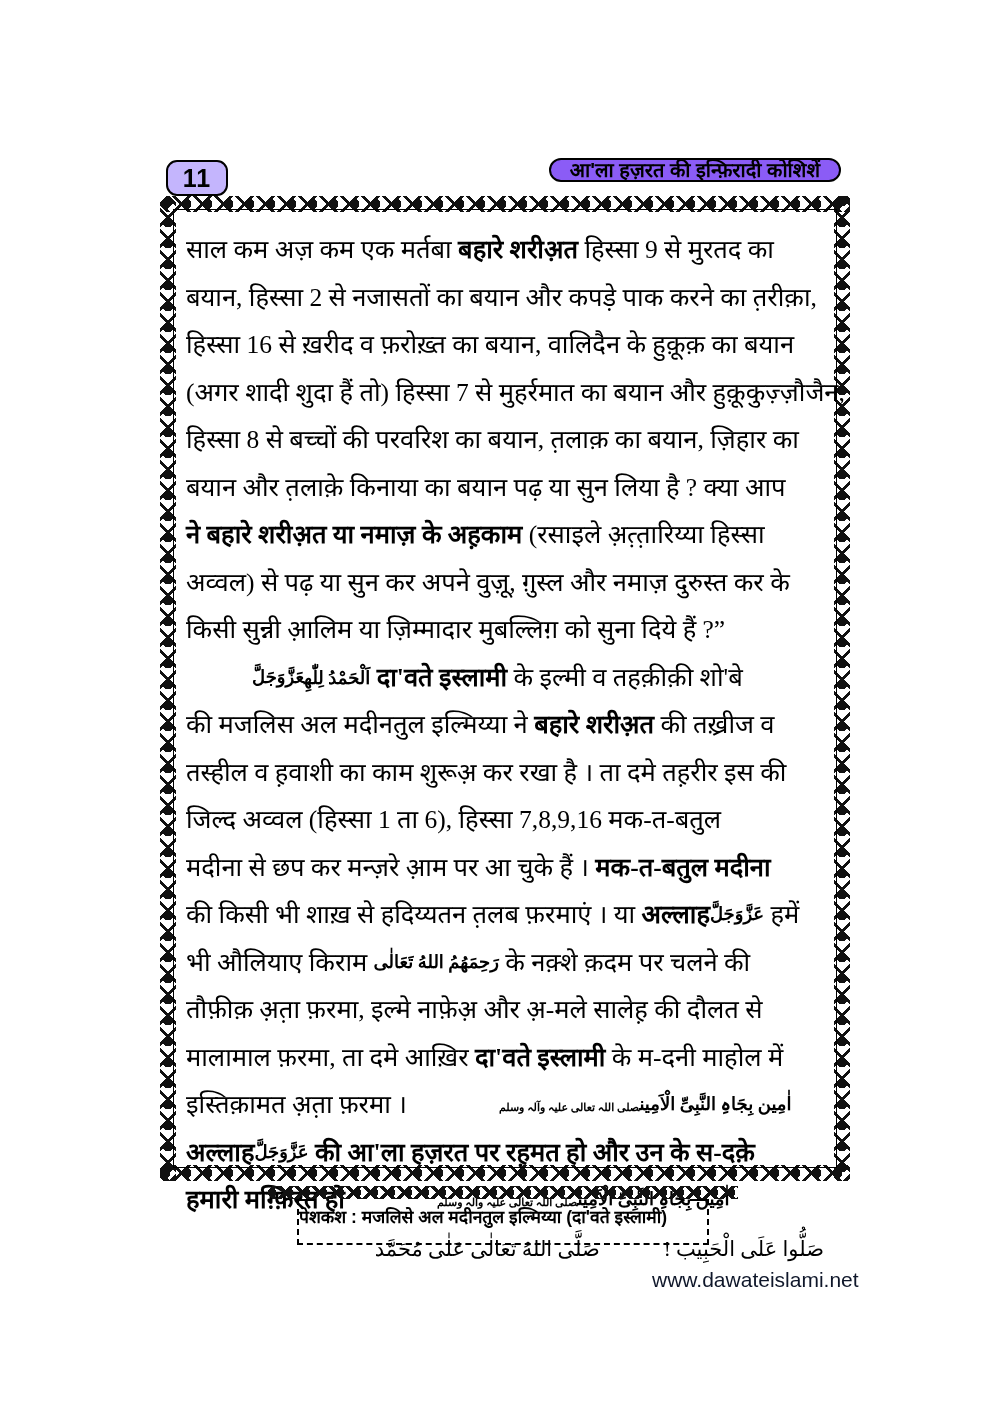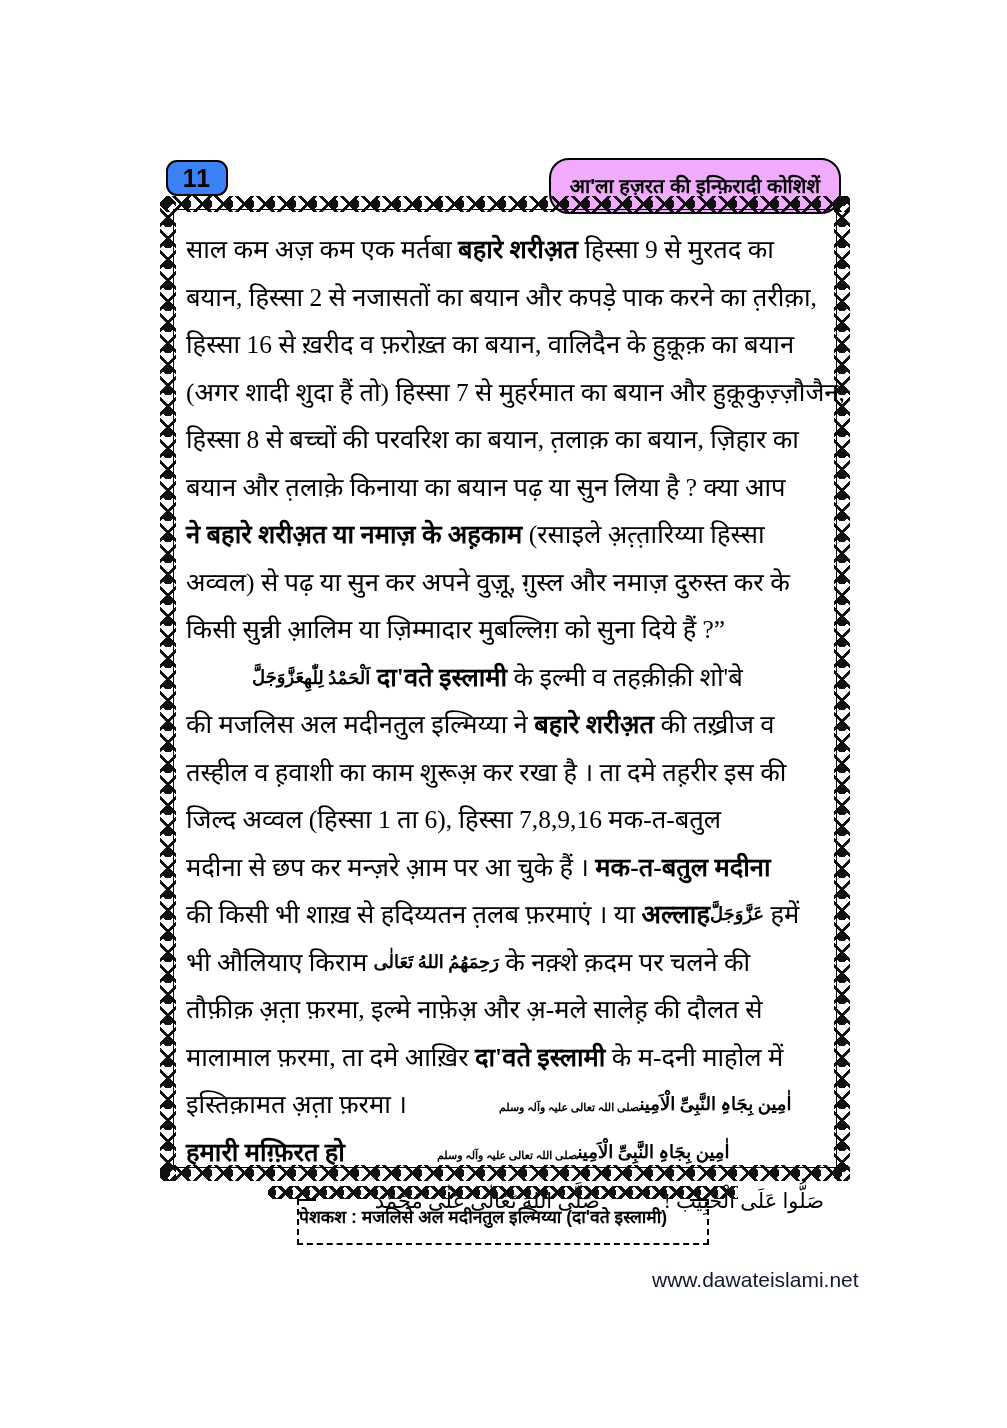--- a/index.html
+++ b/index.html
@@ -40,35 +40,35 @@
     border: 2.5px solid #000;
     border-radius: 11px;
     box-sizing: border-box;
     display: flex;
     align-items: center;
     justify-content: center;
     font-size: 25px;
     font-weight: bold;
     font-family: "Liberation Sans", sans-serif;
     letter-spacing: 1px;
-    background: #3b82f6;
+    background: #c4b5fd;
   }
   .header-title-pill {
     position: absolute;
     right: 0;
     top: 0px;
-    height: 56px;
+    height: 24px;
     padding: 0 19px;
     border: 2.5px solid #000;
     border-radius: 20px;
     box-sizing: border-box;
     display: flex;
     align-items: center;
     justify-content: center;
-    background: #f0abfc;
+    background: #8b5cf6;
   }
   .header-title-pill .t {
     font-size: 20px;
     font-weight: bold;
     white-space: nowrap;
     line-height: 1;
     font-family: "Liberation Sans", sans-serif;
   }
 
   
@@ -277,20 +277,21 @@
         <div class="ln" style="text-indent: 66px;"><span class="ar">اَلْحَمْدُ لِلّٰهِ</span><span class="ar ar-sm">عَزَّوَجَلَّ</span><span class="b"> दा'वते इस्लामी</span><span> के इल्मी व तहक़ीक़ी शो'बे</span></div>
         <div class="ln"><span>की मजलिस अल मदीनतुल इल्मिय्या ने </span><span class="b">बहारे शरीअ़त</span><span> की तख़्रीज व</span></div>
         <div class="ln"><span>तस्हील व ह़वाशी का काम शुरूअ़ कर रखा है । ता दमे तह़रीर इस की</span></div>
         <div class="ln"><span>जिल्द अव्वल (हिस्सा 1 ता 6), हिस्सा 7,8,9,16 मक-त-बतुल</span></div>
         <div class="ln"><span>मदीना से छप कर मन्ज़रे आ़म पर आ चुके हैं । </span><span class="b">मक-त-बतुल मदीना</span></div>
         <div class="ln"><span>की किसी भी शाख़ से हदिय्यतन त़लब फ़रमाएं । या </span><span class="b">अल्लाह</span><span class="ar ar-sm">عَزَّوَجَلَّ</span><span> हमें</span></div>
         <div class="ln"><span>भी औलियाए किराम </span><span class="ar ar-sm">رَحِمَهُمُ اللهُ تَعَالٰی</span><span> के नक़्शे क़दम पर चलने की</span></div>
         <div class="ln"><span>तौफ़ीक़ अ़त़ा फ़रमा, इल्मे नाफ़ेअ़ और अ़-मले सालेह़ की दौलत से</span></div>
         <div class="ln"><span>मालामाल फ़रमा, ता दमे आख़िर </span><span class="b">दा'वते इस्लामी</span><span> के म-दनी माहोल में</span></div>
         <div class="ln"><span>इस्तिक़ामत अ़त़ा फ़रमा ।</span><span class="spacer-lg"></span><span class="ar ar-sm">اٰمِین بِجَاہِ النَّبِیِّ الْاَمِین</span><span class="ar" style="font-size: 11px;">صلی اللہ تعالی علیہ وآلہ وسلم</span></div>
+        <div class="ln"><span class="b">अल्लाह</span><span class="ar ar-sm">عَزَّوَجَلَّ</span><span class="b"> की आ'ला हज़रत पर रह़मत हो और उन के स-दक़े</span></div>
         <div class="ln"><span class="b">हमारी मग़्फ़िरत हो</span><span class="spacer-lg"></span><span class="ar ar-sm">اٰمِین بِجَاہِ النَّبِیِّ الْاَمِین</span><span class="ar" style="font-size: 11px;">صلی اللہ تعالی علیہ وآلہ وسلم</span></div>
         <div class="ln ln-right"><span class="ar-line">صَلُّوا عَلَی الْحَبِیب !</span><span class="spacer-md"></span><span class="ar-line">صَلَّی اللهُ تَعَالٰی عَلٰی مُحَمَّد</span></div>
       </div>
   </div>
 
   <div class="footer-bead"></div>
   <div class="footer-box">
     <div class="footer-box-topleft"></div>
     <div class="footer-box-topright"></div>
     <div class="ftext">पेशकश : मजलिसे अल मदीनतुल इल्मिय्या (दा'वते इस्लामी)</div>

